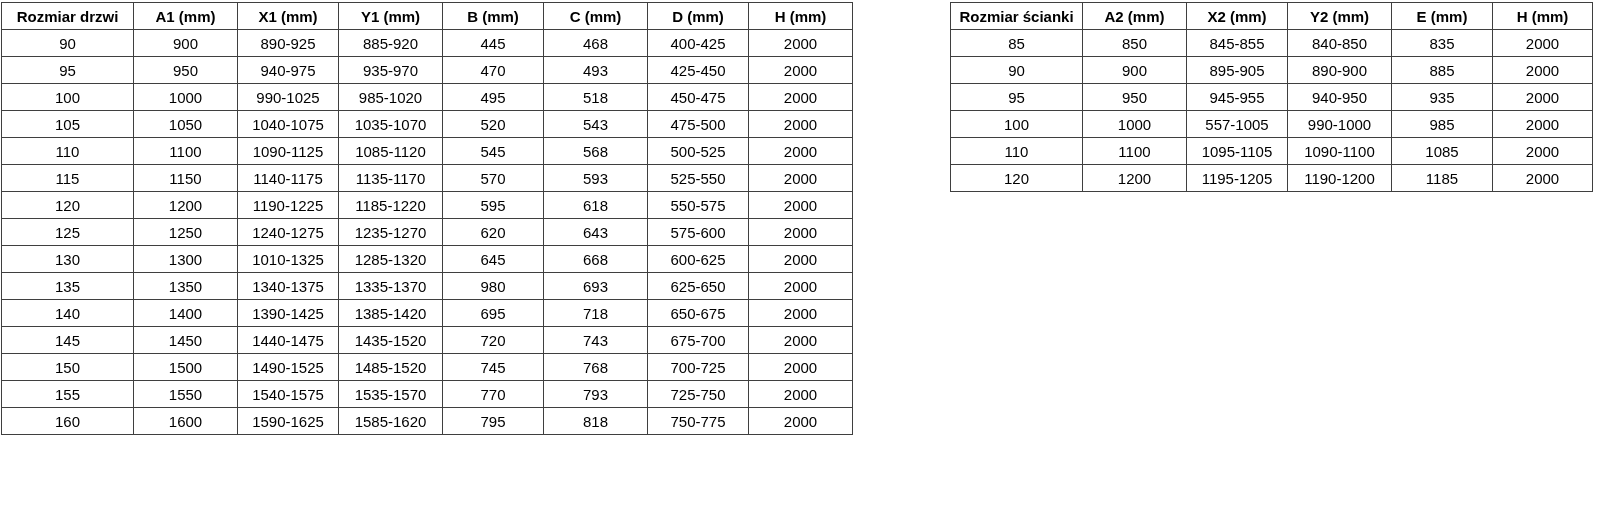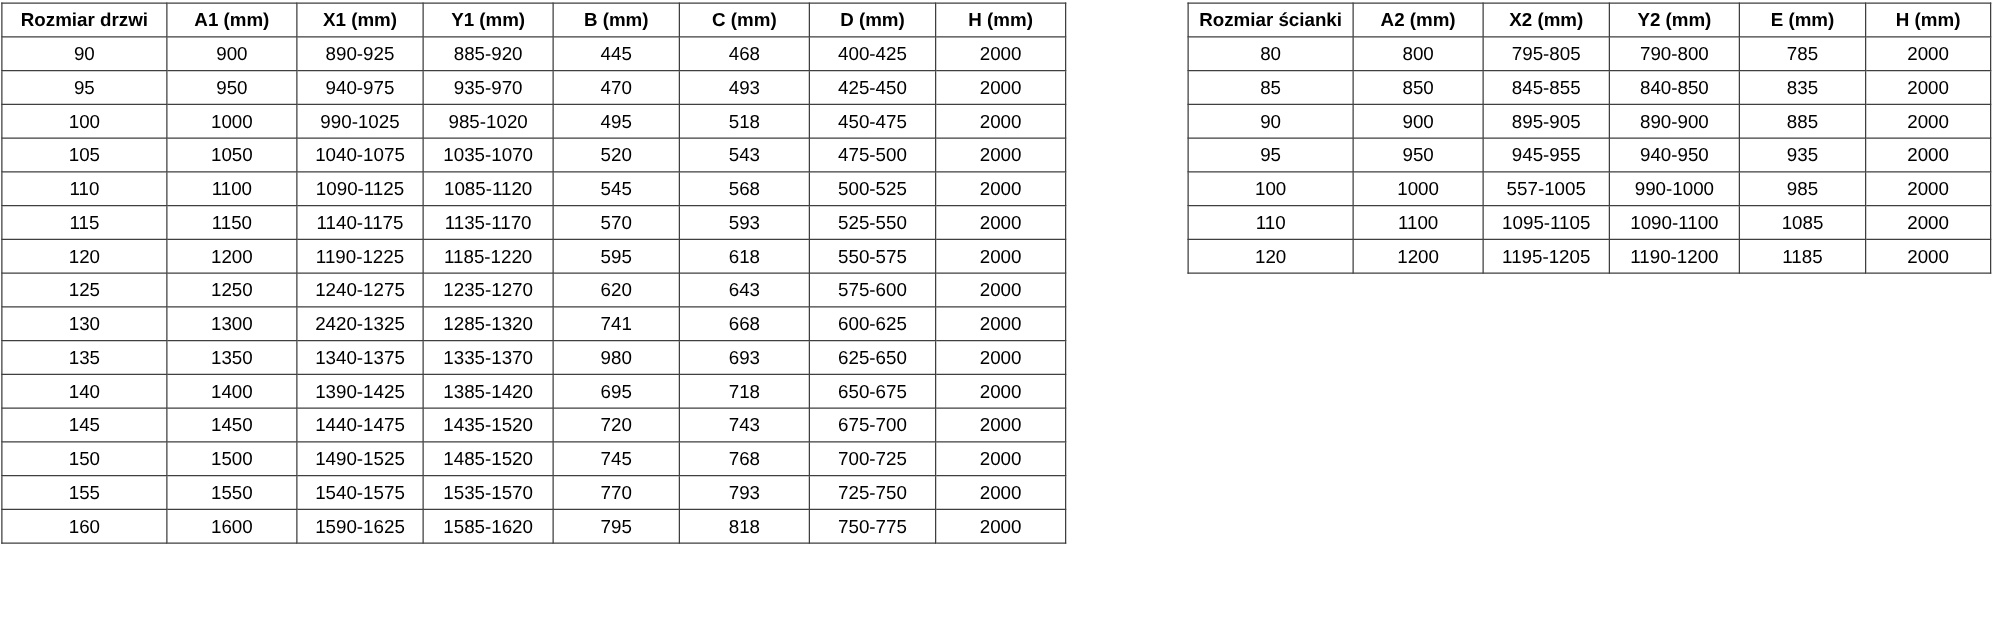--- a/index.html
+++ b/index.html
@@ -153,23 +153,23 @@
         <td>1240-1275</td>
         <td>1235-1270</td>
         <td>620</td>
         <td>643</td>
         <td>575-600</td>
         <td>2000</td>
       </tr>
       <tr>
         <td>130</td>
         <td>1300</td>
-        <td>2420-1325</td>
+        <td>1010-1325</td>
         <td>1285-1320</td>
-        <td>741</td>
+        <td>645</td>
         <td>668</td>
         <td>600-625</td>
         <td>2000</td>
       </tr>
       <tr>
         <td>135</td>
         <td>1350</td>
         <td>1340-1375</td>
         <td>1335-1370</td>
         <td>980</td>
@@ -244,28 +244,20 @@
         <th>Rozmiar ścianki</th>
         <th>A2 (mm)</th>
         <th>X2 (mm)</th>
         <th>Y2 (mm)</th>
         <th>E (mm)</th>
         <th>H (mm)</th>
       </tr>
     </thead>
     <tbody>
       <tr>
-        <td>80</td>
-        <td>800</td>
-        <td>795-805</td>
-        <td>790-800</td>
-        <td>785</td>
-        <td>2000</td>
-      </tr>
-      <tr>
         <td>85</td>
         <td>850</td>
         <td>845-855</td>
         <td>840-850</td>
         <td>835</td>
         <td>2000</td>
       </tr>
       <tr>
         <td>90</td>
         <td>900</td>

